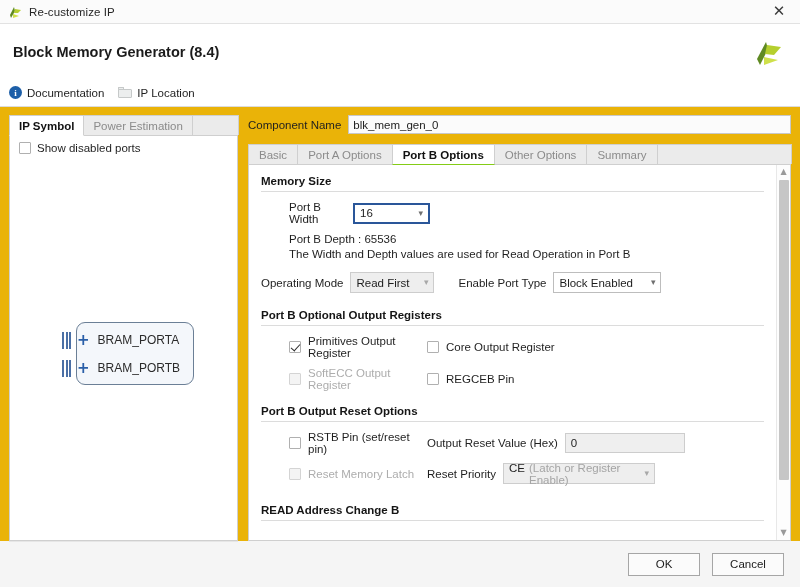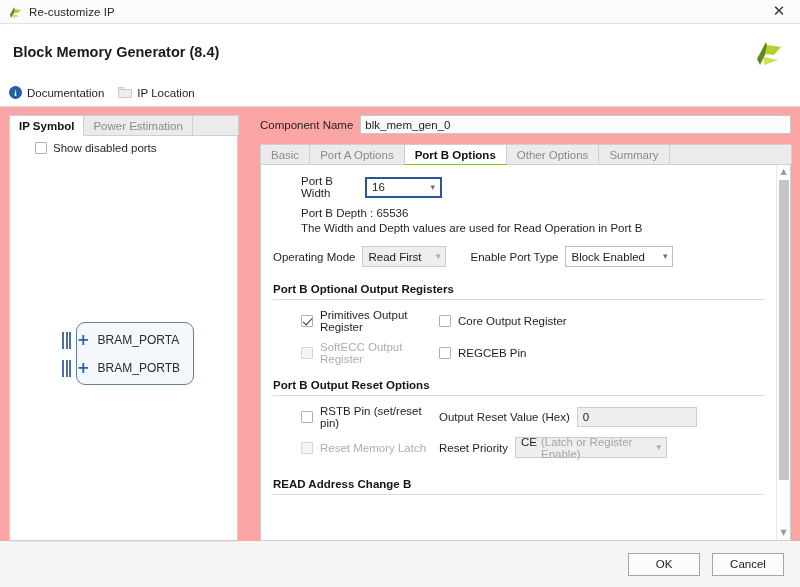--- a/index.html
+++ b/index.html
@@ -73,22 +73,22 @@
     background: #eceeee; border: 1px solid #c6c9c9; border-radius: 1px;
   }
   .folder-icon .f-tab {
     position: absolute; left: 0; top: 0; width: 6px; height: 3px;
     background: #eceeee; border: 1px solid #c6c9c9; border-bottom: none;
     border-radius: 1px 1px 0 0;
   }
 
   
   .body {
-    flex: 1; display: flex; padding: 8px 9px 0 9px; gap: 22px;
-    background: #fca5a5; min-height: 0;
+    flex: 1; display: flex; padding: 8px 9px 0 9px; gap: 10px;
+    background: #eab308; min-height: 0;
   }
 
   
   .left-panel { width: 229px; flex: none; display: flex; flex-direction: column; }
   .tabstrip {
     display: flex; align-items: flex-end; height: 21px;
     border-bottom: 1px solid #cfcfcf; background: #f5f5f5;
   }
   .ltab {
     height: 20px; padding: 0 9px; font-size: 11.5px;
@@ -98,21 +98,20 @@
   }
   .ltab.active {
     background: #ffffff; color: #111; font-weight: bold;
     border-bottom: 1px solid #ffffff; margin-bottom: -1px; height: 21px;
   }
   .ltab.filler { flex: 1; background: #ebebeb; padding: 0; }
   .symbol-pane {
     flex: 1; background: #ffffff; border: 1px solid #cfcfcf; border-top: none;
     position: relative; min-height: 0; overflow: hidden;
     box-shadow: 0 1px 0 rgba(0,0,0,.06);
-    padding-left: 16px;
   }
   .show-ports {
     display: flex; align-items: center; gap: 6px;
     padding: 6px 0 0 9px; font-size: 11.5px; color: #1f1f1f;
   }
   .cb {
     width: 12px; height: 12px; background: #fff;
     border: 1px solid #b0b0b0; border-radius: 1px;
     flex: none; position: relative;
   }
@@ -331,20 +330,21 @@
         <div class="mtab">Port A Options</div>
         <div class="mtab active">Port B Options</div>
         <div class="mtab">Other Options</div>
         <div class="mtab">Summary</div>
         <div class="mtab filler"></div>
       </div>
 
       <div class="content-box">
         <div class="content-scroll">
 
+          <div class="section-title">Memory Size</div>
 
           <div class="row">
             <span class="lbl ind" style="width:92px">Port B Width</span>
             <div class="select focus" style="width:77px">
               <span>16</span>
               <span class="caret">▾</span>
             </div>
           </div>
 
           <div class="row" style="margin-bottom:3px">

